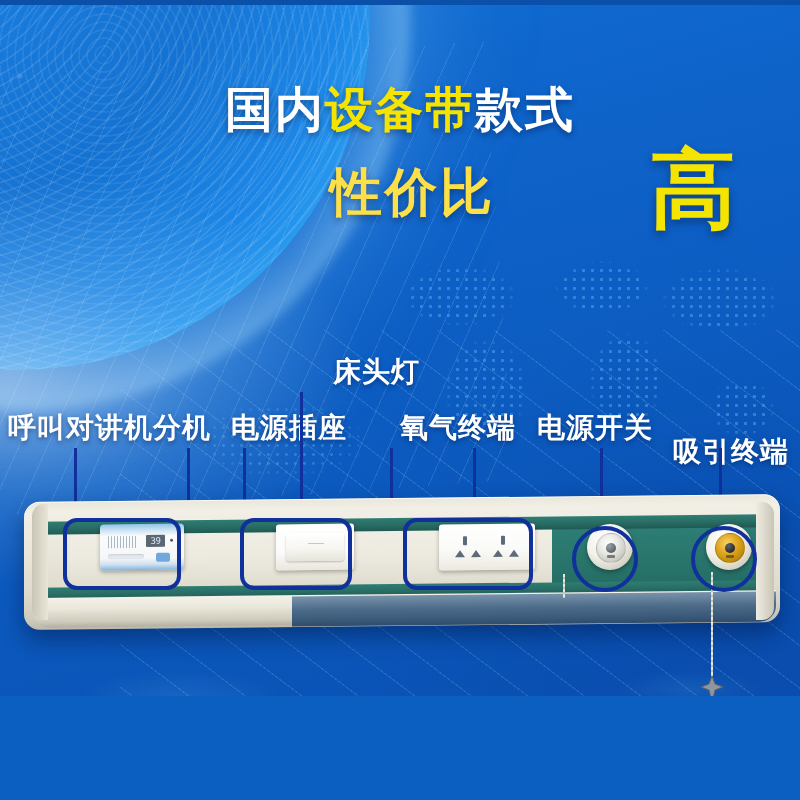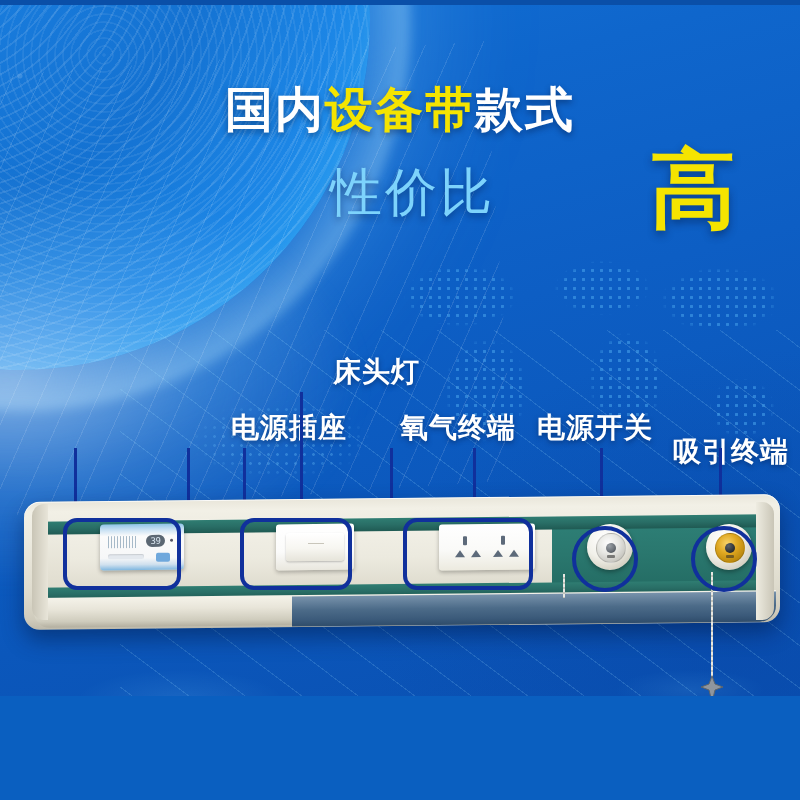--- a/index.html
+++ b/index.html
@@ -94,21 +94,21 @@
   .headline{
     position:absolute;left:0;top:86px;width:800px;text-align:center;
     font-size:48px;font-weight:bold;letter-spacing:2px;line-height:1;
     text-shadow:0 3px 6px rgba(0,20,60,.45);
     white-space:nowrap;
   }
   .headline .w{color:#ffffff;}
   .headline .y{color:#f5e400;}
   .subline{
     position:absolute;left:330px;top:166px;
-    font-size:52px;font-weight:normal;color:#7dd3fc;letter-spacing:3px;line-height:1;
+    font-size:52px;font-weight:bold;color:#fde047;letter-spacing:3px;line-height:1;
     text-shadow:0 3px 7px rgba(0,20,60,.45);
   }
   .bigchar{
     position:absolute;left:650px;top:146px;
     font-size:86px;font-weight:bold;color:#f5e400;line-height:1;
     text-shadow:0 4px 9px rgba(0,20,60,.45);
   }
 
   
   .callout{
@@ -170,21 +170,21 @@
     position:absolute;left:76px;top:26px;width:84px;height:46px;border-radius:4px;
     background:linear-gradient(180deg,#8fc4e8 0%,#cfe4f4 14%,#fbfbfb 26%,#f6f7f8 74%,#cfe0ee 88%,#7fb7e0 100%);
     box-shadow:0 2px 4px rgba(0,0,0,.3);transform:skewY(-0.6deg);
   }
   .ic-grille{
     position:absolute;left:8px;top:12px;width:30px;height:12px;
     background:repeating-linear-gradient(90deg,#8ba4b8 0 1px,transparent 1px 3px);
     opacity:.75;
   }
   .ic-lcd{
-    position:absolute;left:46px;top:11px;width:19px;height:12px;border-radius:6px;
+    position:absolute;left:46px;top:11px;width:19px;height:12px;border-radius:1px;
     background:#5b6773;color:#d8e4ee;font-size:9px;line-height:12px;text-align:center;
     font-family:"DejaVu Sans Mono","Liberation Mono",monospace;letter-spacing:-0.5px;
   }
   .ic-dot{position:absolute;left:70px;top:15px;width:3px;height:3px;border-radius:50%;background:#556;}
   .ic-bar{position:absolute;left:8px;top:30px;width:36px;height:5px;border-radius:2px;background:#e3e8ee;box-shadow:inset 0 1px 1px rgba(0,0,0,.12);}
   .ic-btn{position:absolute;left:56px;top:29px;width:14px;height:9px;border-radius:2px;background:#6fa8dc;}
 
   .switch{
     position:absolute;left:252px;top:26px;width:78px;height:46px;border-radius:3px;
     background:linear-gradient(180deg,#ffffff 0%,#fbfbfa 60%,#e9e7de 100%);
@@ -263,20 +263,21 @@
   <div class="dotmap2"></div>
   <div class="bottommap"></div>
   <div class="topbar"></div>
 
   <div class="headline">
     <span class="w">国内</span><span class="y">设备带</span><span class="w">款式</span>
   </div>
   <div class="subline">性价比</div>
   <div class="bigchar">高</div>
 
+  <div class="callout" style="left:8px;top:414px;">呼叫对讲机分机</div>
   <div class="callout" style="left:231px;top:414px;">电源插座</div>
   <div class="callout" style="left:333px;top:358px;">床头灯</div>
   <div class="callout" style="left:400px;top:414px;">氧气终端</div>
   <div class="callout" style="left:537px;top:414px;">电源开关</div>
   <div class="callout" style="left:673px;top:438px;">吸引终端</div>
 
   <div class="leader" style="left:74px;top:448px;height:72px;"></div>
   <div class="leader" style="left:187px;top:448px;height:76px;"></div>
   <div class="leader" style="left:243px;top:448px;height:80px;"></div>
   <div class="leader" style="left:300px;top:392px;height:204px;"></div>

